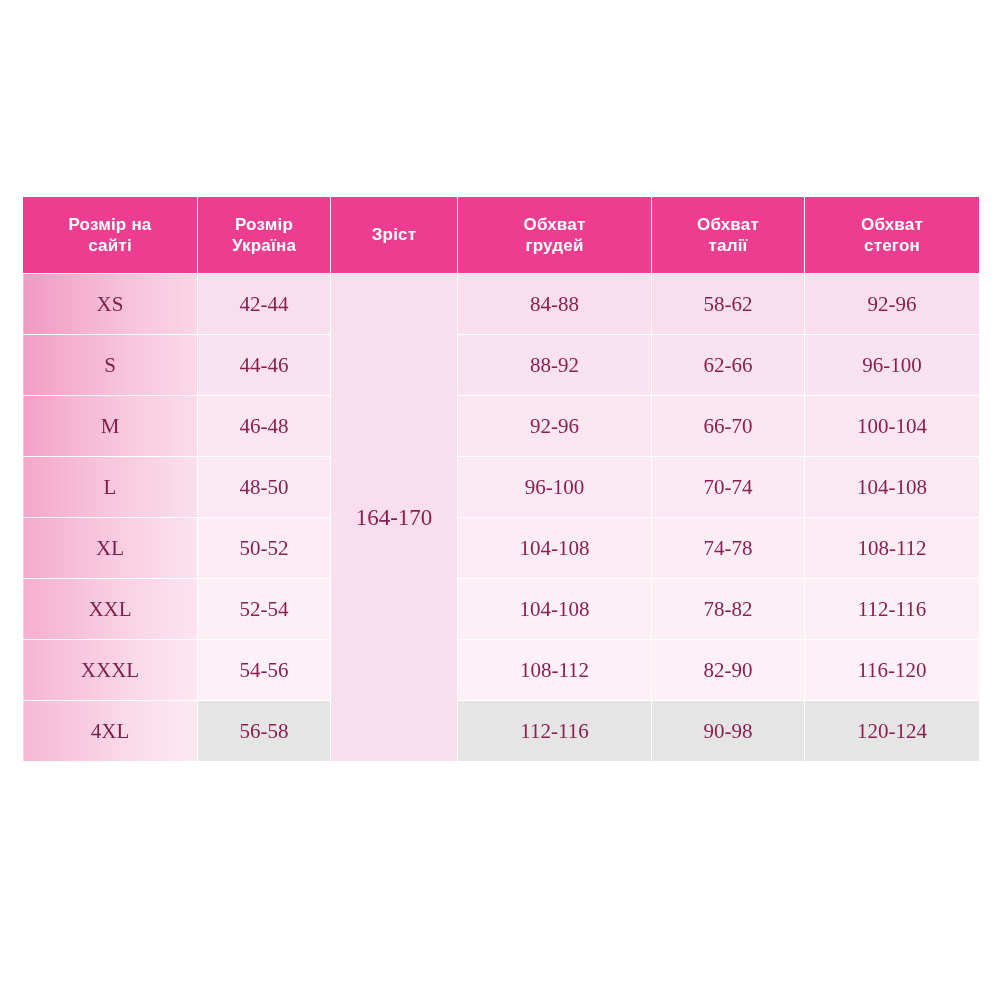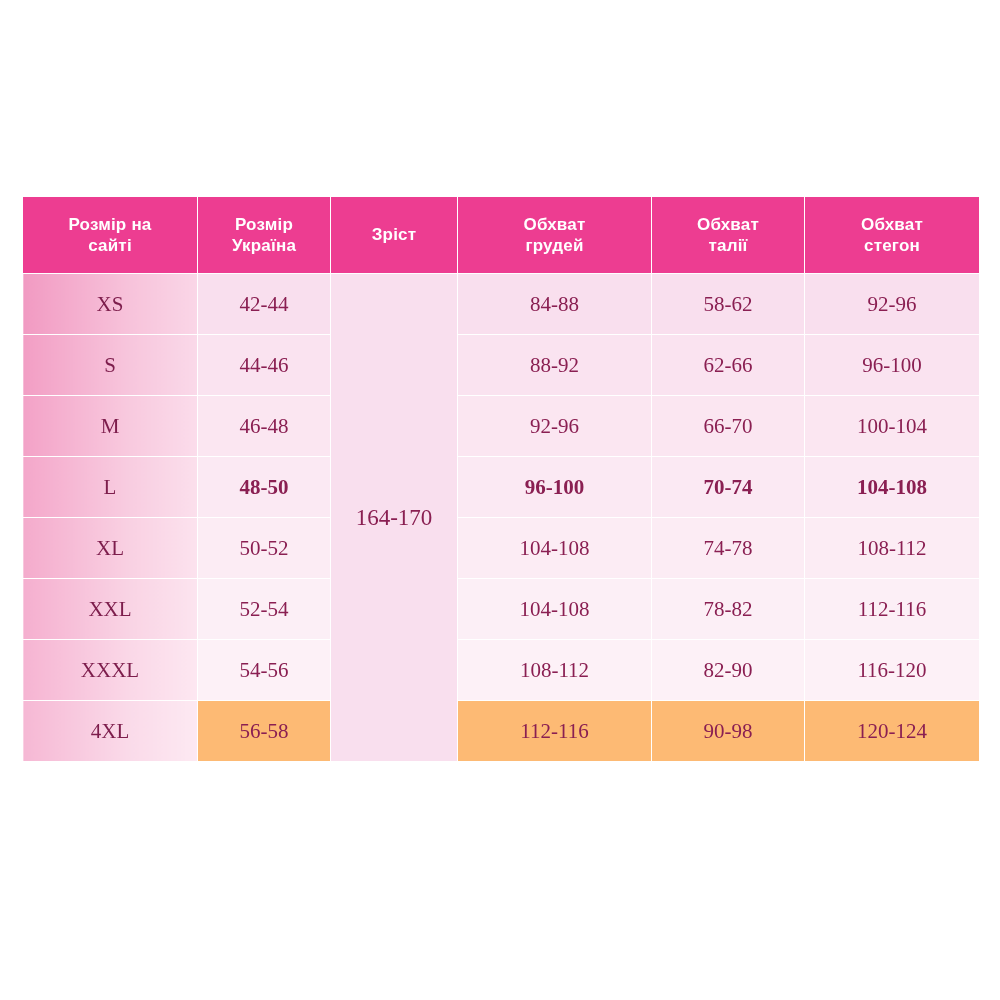--- a/index.html
+++ b/index.html
@@ -81,25 +81,25 @@
   tbody td.col-chest,
   tbody td.col-waist,
   tbody td.col-hips {
     background: #fbe7f1;
   }
 
   
   tbody tr:nth-child(1) td:not(.col-site) { background: #f9dfee; }
   tbody tr:nth-child(2) td:not(.col-site) { background: #fae3f0; }
   tbody tr:nth-child(3) td:not(.col-site) { background: #fbe6f1; text-align: center; }
-  tbody tr:nth-child(4) td:not(.col-site) { background: #fbe9f3; font-weight: bold; }
+  tbody tr:nth-child(4) td:not(.col-site) { background: #fbe9f3; }
   tbody tr:nth-child(5) td:not(.col-site) { background: #fcecf4; }
   tbody tr:nth-child(6) td:not(.col-site) { background: #fceff6; text-align: center; }
   tbody tr:nth-child(7) td:not(.col-site) { background: #fdf1f7; }
-  tbody tr:nth-child(8) td:not(.col-site) { background: #fdba74; }
+  tbody tr:nth-child(8) td:not(.col-site) { background: #e5e5e5; }
 
   tbody tr:nth-child(1) td.col-site { background: linear-gradient(to right, #f19ac2 0%, #f7c2da 60%, #fad6e7 100%); }
   tbody tr:nth-child(2) td.col-site { background: linear-gradient(to right, #f29ec4 0%, #f7c5dc 60%, #fad9e9 100%); }
   tbody tr:nth-child(3) td.col-site { background: linear-gradient(to right, #f3a2c7 0%, #f8c9de 60%, #fbdceb 100%); }
   tbody tr:nth-child(4) td.col-site { background: linear-gradient(to right, #f4a7ca 0%, #f8cce0 60%, #fbdfec 100%); }
   tbody tr:nth-child(5) td.col-site { background: linear-gradient(to right, #f4abcc 0%, #f9d0e2 60%, #fce2ee 100%); }
   tbody tr:nth-child(6) td.col-site { background: linear-gradient(to right, #f5afcf 0%, #f9d3e4 60%, #fce4ef 100%); }
   tbody tr:nth-child(7) td.col-site { background: linear-gradient(to right, #f6b4d2 0%, #fad7e7 60%, #fde7f1 100%); }
   tbody tr:nth-child(8) td.col-site { background: linear-gradient(to right, #f6b8d4 0%, #fadae9 60%, #fde9f2 100%); }
 

